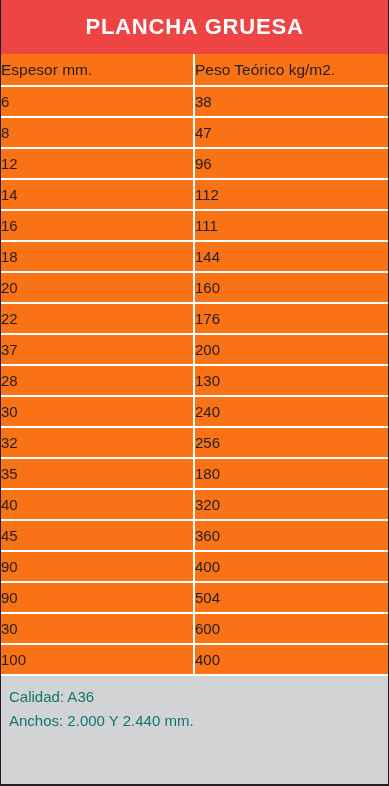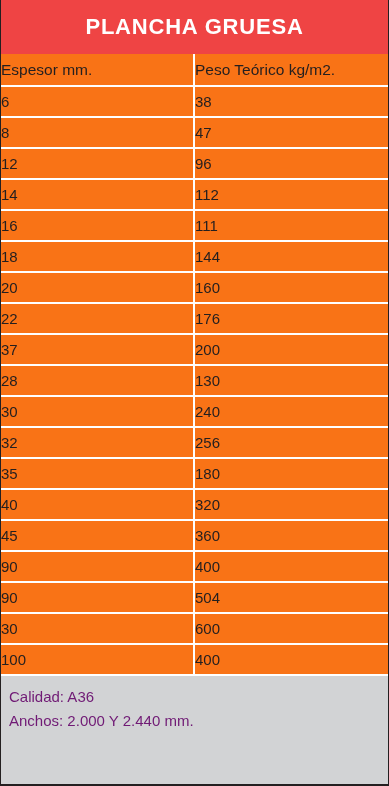--- a/index.html
+++ b/index.html
@@ -73,21 +73,21 @@
   .c-esp { width: 194px; }
   .c-peso { width: auto; }
   
   .notes {
     background: #d2d3d5;
     padding: 9px 0 10px 8px;
     height: 100%;
     box-sizing: border-box;
   }
   .note-line {
-    color: #701a75;
+    color: #0f766e;
     font-size: 15px;
     line-height: 24px;
     white-space: nowrap;
   }
 </style>
 </head>
 <body>
 
 <div id="sheet">
 

